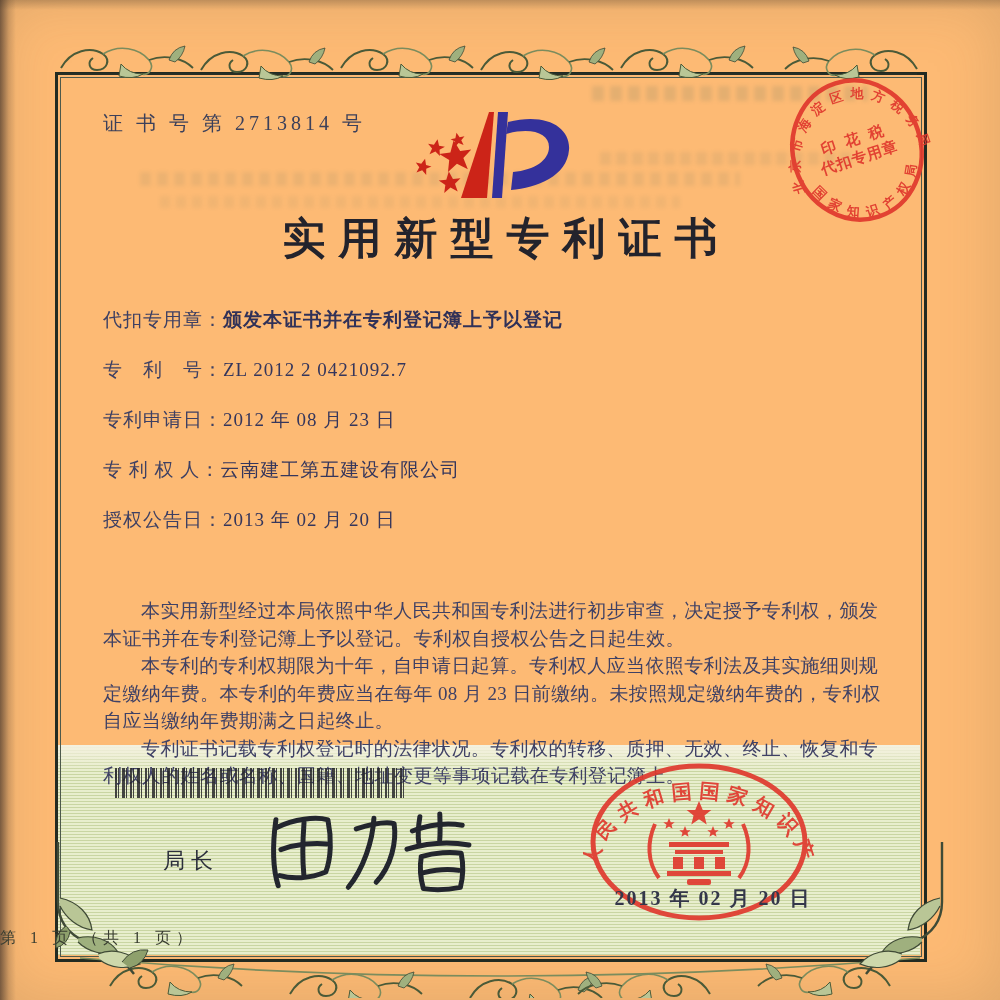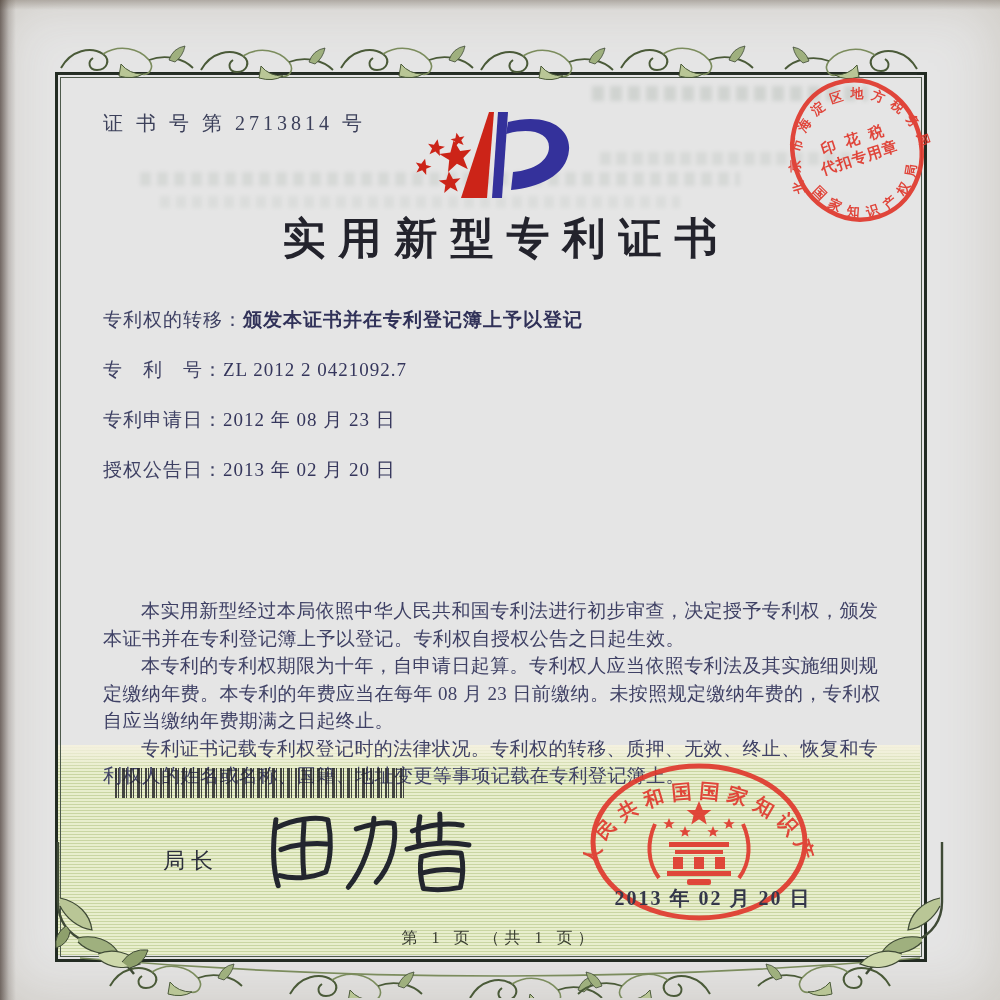--- a/index.html
+++ b/index.html
@@ -1,17 +1,17 @@
 <!DOCTYPE html>
 <html><head>
 <meta charset="utf-8">
 <style>
   html,body{margin:0;padding:0;}
   body{font-family:"Liberation Serif","DejaVu Serif",serif;}
-  #page{position:relative;width:1000px;height:1000px;background:#e5e5e5;overflow:hidden;
+  #page{position:relative;width:1000px;height:1000px;background:#fdba74;overflow:hidden;
         box-shadow:inset 0 0 60px rgba(120,100,70,.22);}
   
   .scan-edge-left{position:absolute;left:0;top:0;width:16px;height:1000px;
     background:linear-gradient(90deg,rgba(58,44,38,.65),rgba(58,44,38,.18) 55%,transparent);}
   .scan-edge-top{position:absolute;left:0;top:0;width:1000px;height:10px;
     background:linear-gradient(180deg,rgba(70,55,40,.28),transparent);}
   
   .frame{position:absolute;left:55px;top:72px;width:866px;height:884px;
     border:3px solid #222b22;}
   .frame-inner{position:absolute;inset:2px;border:1px solid #4d594b;}
@@ -35,21 +35,21 @@
   .paragraphs p{margin:0;text-indent:2em;}
   
   .barcode{position:absolute;left:115px;top:768px;width:290px;height:30px;opacity:.85;
     background:repeating-linear-gradient(90deg,#26262a 0 2px,transparent 2px 3px,#26262a 3px 4px,
       transparent 4px 7px,#26262a 7px 10px,transparent 10px 11px,#26262a 11px 12px,transparent 12px 15px);}
   .director-label{position:absolute;left:163px;top:846px;font-size:22px;letter-spacing:6px;color:#2c2f3c;}
   .signature-svg{position:absolute;left:225px;top:795px;transform:rotate(-2deg);}
   .seal-svg{position:absolute;left:583px;top:752px;}
   .seal-date{position:absolute;left:598px;top:885px;width:230px;text-align:center;
     font-size:20px;letter-spacing:2px;color:#34374a;font-weight:bold;}
-  .footer{position:absolute;left:0;top:928px;width:1000px;text-align:center;font-size:16px;
+  .footer{position:absolute;left:0;top:928px;width:1000px;text-align:left;font-size:16px;
     letter-spacing:5px;color:#3a3e31;}
   .tax-stamp-svg{position:absolute;left:782px;top:70px;}
   .logo-svg{position:absolute;left:395px;top:98px;}
   .garland-top{position:absolute;left:55px;top:36px;}
   .garland-bottom{position:absolute;left:70px;top:950px;}
   .corner-bl{position:absolute;left:38px;top:842px;}
   .corner-br{position:absolute;left:832px;top:842px;transform:scaleX(-1);}
   
   .ghost{position:absolute;filter:blur(2px);pointer-events:none;}
   .ghost1{left:592px;top:86px;width:276px;height:15px;opacity:.5;
@@ -142,27 +142,30 @@
     <use href="#star" transform="translate(41,50) scale(0.9) rotate(10)" fill="#cc2418"></use>
     <use href="#star" transform="translate(61,59) scale(1.7) rotate(-8)" fill="#cc2418"></use>
     <use href="#star" transform="translate(28,69) scale(0.85) rotate(14)" fill="#cc2418"></use>
     <use href="#star" transform="translate(55,85) scale(1.15) rotate(-6)" fill="#cc2418"></use>
   </svg>
 
   <div class="title">实用新型专利证书</div>
 
   <div class="fields">
     <div class="field-row name">
-      <span class="field-label">专利权的转移：</span><span class="field-value">颁发本证书并在专利登记簿上予以登记</span>
+      <span class="field-label">代扣专用章：</span><span class="field-value">颁发本证书并在专利登记簿上予以登记</span>
     </div>
     <div class="field-row">
       <span class="field-label">专　利　号：</span><span class="field-value">ZL 2012 2 0421092.7</span>
     </div>
     <div class="field-row">
       <span class="field-label">专利申请日：</span><span class="field-value">2012 年 08 月 23 日</span>
+    </div>
+    <div class="field-row">
+      <span class="field-label">专 利 权 人：</span><span class="field-value">云南建工第五建设有限公司</span>
     </div>
     <div class="field-row gap">
       <span class="field-label">授权公告日：</span><span class="field-value">2013 年 02 月 20 日</span>
     </div>
   </div>
 
   <div class="paragraphs">
     <p>本实用新型经过本局依照中华人民共和国专利法进行初步审查，决定授予专利权，颁发本证书并在专利登记簿上予以登记。专利权自授权公告之日起生效。</p>
     <p>本专利的专利权期限为十年，自申请日起算。专利权人应当依照专利法及其实施细则规定缴纳年费。本专利的年费应当在每年 08 月 23 日前缴纳。未按照规定缴纳年费的，专利权自应当缴纳年费期满之日起终止。</p>
     <p>专利证书记载专利权登记时的法律状况。专利权的转移、质押、无效、终止、恢复和专利权人的姓名或名称、国籍、地址变更等事项记载在专利登记簿上。</p>

